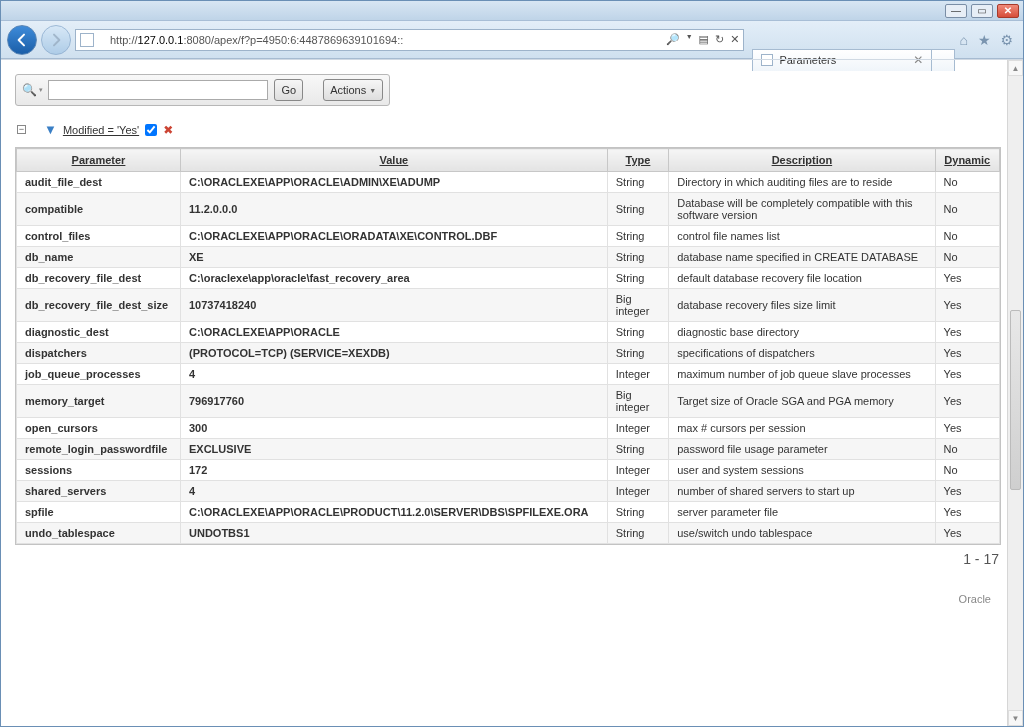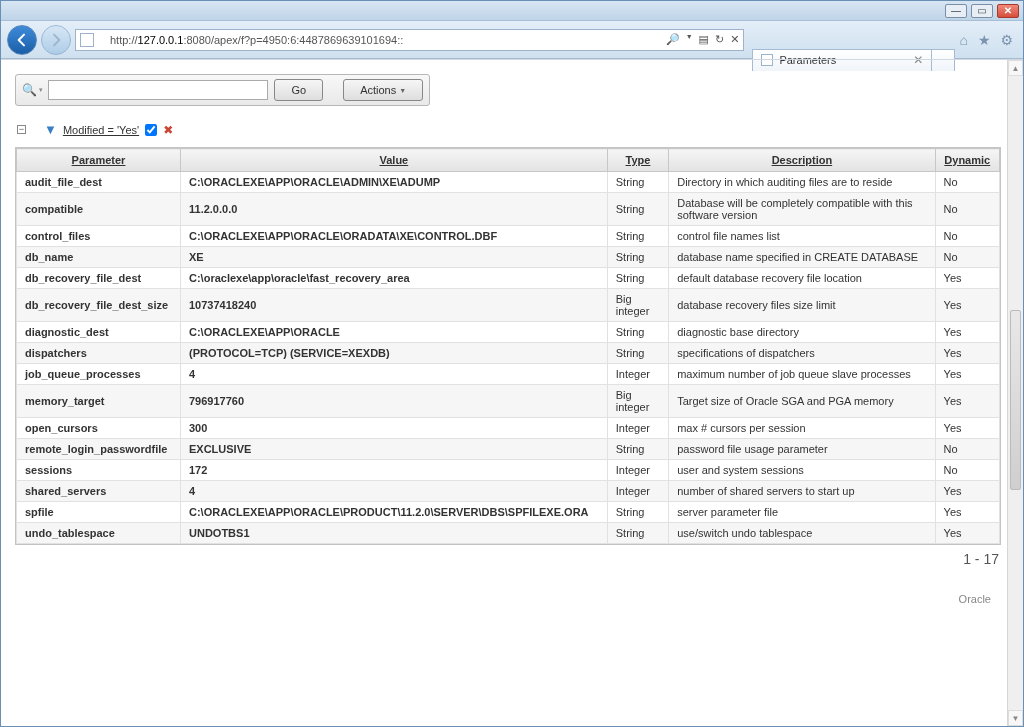--- a/index.html
+++ b/index.html
@@ -90,21 +90,21 @@
   width: fit-content;
 }
 .search-toolbar .mag { font-size: 12px; color:#666; display:flex; align-items:center; gap:2px;}
 .search-toolbar .mag .dd { font-size:7px; color:#888;}
 .search-input {
   width: 220px; height: 20px; border: 1px solid #aaa; background:#fff;
 }
 .apex-btn {
   border: 1px solid #888; border-radius: 3px;
   background: linear-gradient(#f6f6f6,#dedede);
-  padding: 2px 16px; font-size: 11px; color:#333;
+  padding: 2px 6px; font-size: 11px; color:#333;
   height: 22px; display: inline-flex; align-items: center; gap: 3px;
 }
 .apex-btn .dd { font-size: 7px; color:#666; }
 
 
 .filter-row { margin: 16px 0 10px 2px; display:flex; align-items:center; gap:6px; }
 .collapse-box { width:9px; height:9px; border:1px solid #888; display:inline-flex; align-items:center; justify-content:center; font-size:9px; line-height:1; color:#555;}
 .funnel-ico { font-size:13px; color:#3a7fc5; }
 .filter-link { color:#333; text-decoration: underline; font-size:11px; }
 .filter-chk { width:12px; height:12px; }

